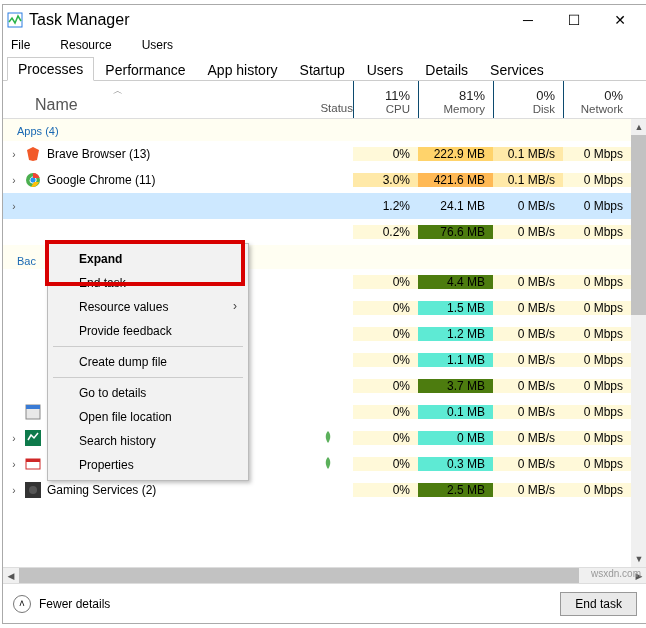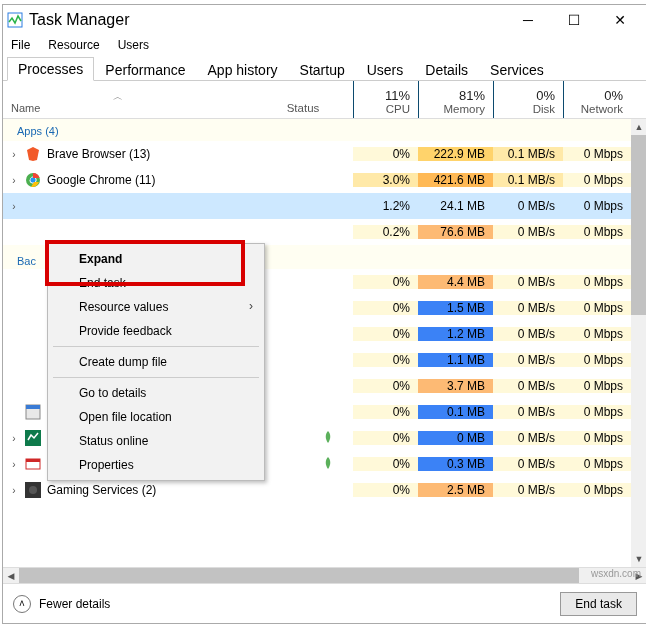--- a/index.html
+++ b/index.html
@@ -31,21 +31,21 @@
   .spacer { flex: 1; }
   .winbtn {
     width: 46px; height: 30px;
     display: flex; align-items: center; justify-content: center;
     font-size: 14px; font-family: "Segoe UI Symbol", sans-serif;
   }
   
   .menubar {
     height: 20px;
     display: flex; align-items: center;
-    padding: 0 8px; gap: 18px;
+    padding: 0 8px; gap: 30px;
   }
   .menubar span { font-size: 12px; }
   
   .tabbar {
     height: 24px;
     display: flex; align-items: flex-end;
     padding: 0 4px;
     border-bottom: 1px solid #ccc;
     gap: 0;
     margin-top: 2px;
@@ -68,21 +68,21 @@
     grid-template-columns: 230px 120px 65px 75px 70px 68px;
     height: 38px;
     border-bottom: 1px solid #ddd;
     align-items: end;
   }
   .colheaders .namecol {
     display: flex; flex-direction: column;
     padding: 2px 8px 4px 8px;
   }
   .sortglyph { text-align: center; color: #666; font-size: 10px; height: 12px; }
-  .colheaders .statuscol { padding-bottom: 4px; color: #555; font-size: 11.5px; text-align: center; padding-left: 4px; margin-left: 16px;}
+  .colheaders .statuscol { padding-bottom: 4px; color: #555; font-size: 11.5px; text-align: right; padding-left: 4px; margin-left: 16px;}
   .numhead {
     display: flex; flex-direction: column;
     align-items: flex-end;
     padding: 2px 8px 3px 0;
     border-left: 1px solid #0c4a6e;
     height: 100%;
     justify-content: flex-end;
   }
   .numhead .pct { font-size: 13px; color: #222; }
   .numhead .lbl { font-size: 11.5px; color: #555; }
@@ -124,31 +124,31 @@
   .numcell {
     text-align: right;
     padding-right: 8px;
     font-size: 12px;
   }
   .statcell { padding-left:4px; }
   .row.selected { background:#cde8ff; }
   .row.selected .numcell { background:#cde8ff;}
   .c-cpu0 { background:#fff9d9; }
   .c-cpu1 { background:#ffe9a8; }
-  .c-mem0 { background:#3b82f6;}
-  .c-mem1 { background:#fdba74;}
+  .c-mem0 { background:#5eead4;}
+  .c-mem1 { background:#4d7c0f;}
   .c-mem2 { background:#ffd36b;}
   .c-disk0 { background:#fff9d9;}
   .c-disk1 { background:#ffe9a8;}
   .c-net0 { background:#fff9d9;}
   
   .ctxmenu {
     position: absolute;
     left: 44px; top: 238px;
-    width: 218px;
+    width: 202px;
     background: #f2f2f2;
     border: 1px solid #bbb;
     box-shadow: 2px 2px 4px rgba(0,0,0,0.25);
     padding: 3px;
     z-index: 50;
   }
   .ctxmenu .mi {
     padding: 5px 24px 5px 28px;
     font-size: 12px;
     position: relative;
@@ -227,21 +227,21 @@
     <div class="tab">App history</div>
     <div class="tab">Startup</div>
     <div class="tab">Users</div>
     <div class="tab">Details</div>
     <div class="tab">Services</div>
   </div>
 
   <div class="colheaders">
     <div class="namecol">
       <div class="sortglyph">︿</div>
-      <div style="color:#555;font-size:11px;">Name</div>
+      <div style="color:#555;font-size:16px;margin-left:24px;">Name</div>
     </div>
     <div class="statuscol">Status</div>
     <div class="numhead">
       <div class="pct">11%</div>
       <div class="lbl">CPU</div>
     </div>
     <div class="numhead">
       <div class="pct">81%</div>
       <div class="lbl">Memory</div>
     </div>
@@ -453,20 +453,20 @@
   <div class="ctxmenu">
     <div class="mi" style="font-weight:bold">Expand</div>
     <div class="mi">End task</div>
     <div class="mi sub">Resource values</div>
     <div class="mi">Provide feedback</div>
     <div class="sep"></div>
     <div class="mi">Create dump file</div>
     <div class="sep"></div>
     <div class="mi">Go to details</div>
     <div class="mi">Open file location</div>
-    <div class="mi">Status online</div>
+    <div class="mi">Search history</div>
     <div class="mi">Properties</div>
   </div>
 
   <div class="redbox"></div>
 
   <div class="watermark">wsxdn.com</div>
 </div>
 
 </body></html>

